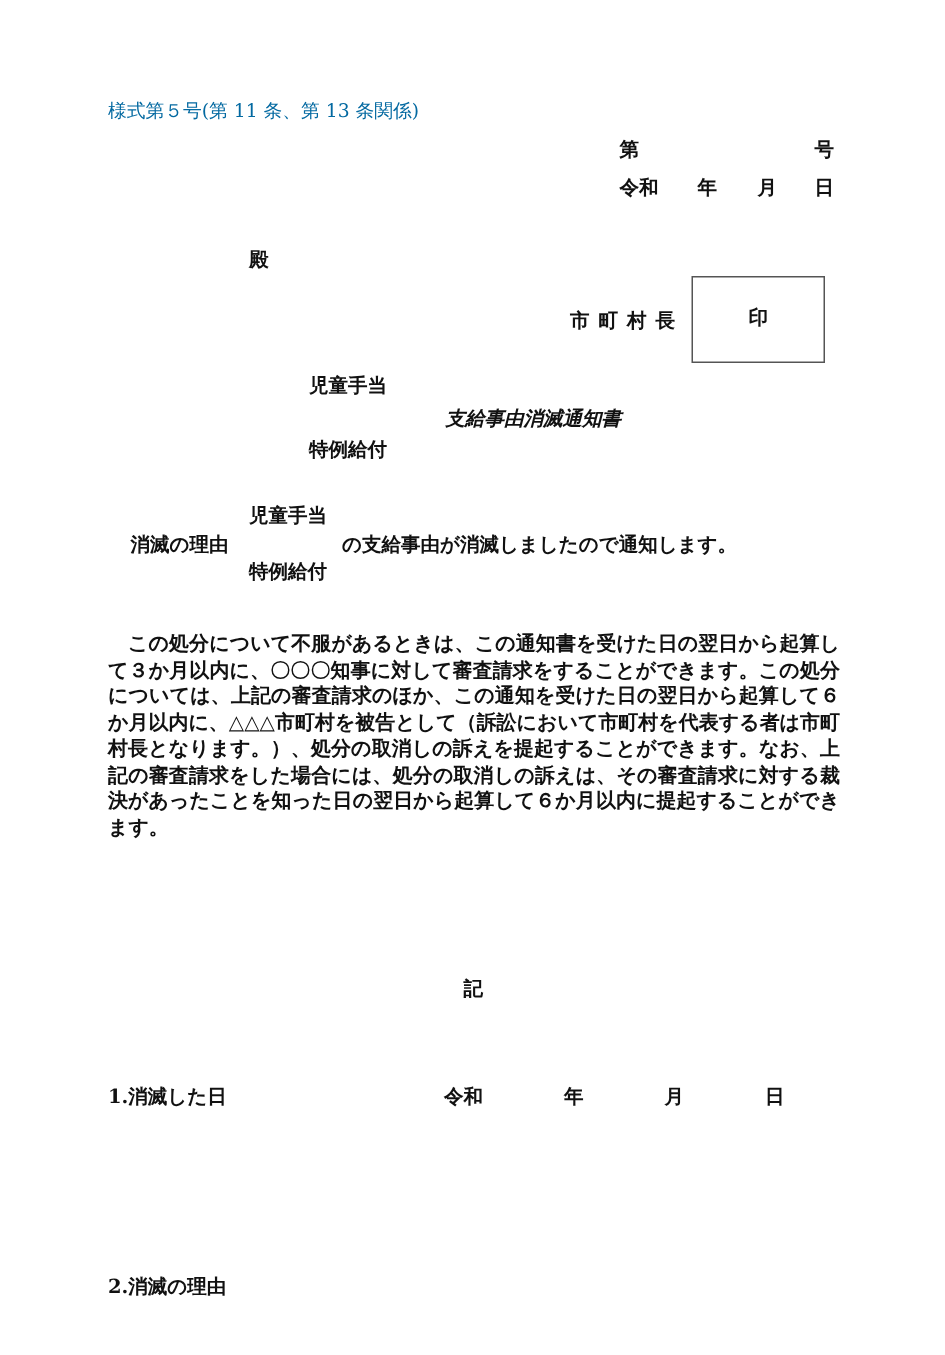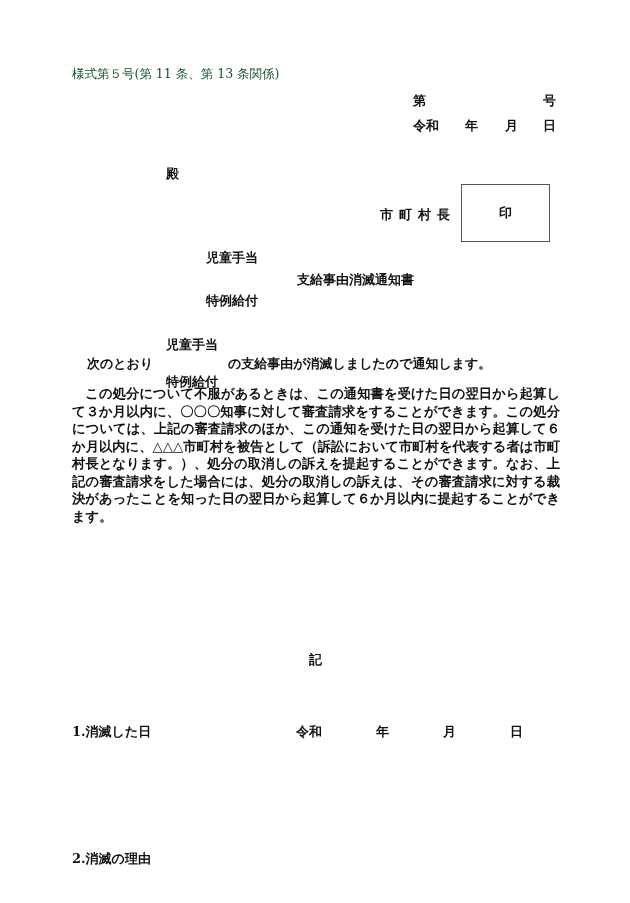--- a/index.html
+++ b/index.html
@@ -11,48 +11,48 @@
       width: 630px;
       height: 903px;
       position: relative;
       overflow: hidden;
       font-family: "DejaVu Serif", "Liberation Serif", serif;
       color: #111111;
     }
     .abs { position: absolute; white-space: nowrap; }
     .t13 { font-size: 13px; line-height: 16px; }
     .bold { font-weight: bold; }
-    #form-ref { left: 72px; top: 66px; font-size: 12.5px; color: #14532d; }
+    #form-ref { left: 72px; top: 66px; font-size: 12.5px; color: #0369a1; }
     #doc-number-label { left: 413px; top: 93px; }
     #doc-number-suffix { left: 543px; top: 93px; }
     .date-row { top: 118px; }
     #date-era { left: 413px; }
     #date-year { left: 465px; }
     #date-month { left: 505px; }
     #date-day { left: 543px; }
     #recipient-honorific { left: 166px; top: 166px; }
     #mayor-label { left: 380px; top: 207px; letter-spacing: 6px; }
     #seal-box {
       position: absolute;
       left: 461px; top: 184px;
       width: 89px; height: 58px;
       border: 1px solid #555;
       box-sizing: border-box;
       display: flex; align-items: center; justify-content: center;
     }
     #title-line1 { left: 206px; top: 250px; }
-    #title-main { left: 297px; top: 272px; }
+    #title-main { left: 297px; top: 272px; font-style: italic; }
     #title-line3 { left: 206px; top: 293px; }
     #notice-opt1 { left: 166px; top: 337px; }
     #notice-prefix { left: 87px; top: 356px; }
     #notice-suffix { left: 228px; top: 356px; }
     #notice-opt2 { left: 166px; top: 374px; }
     #body-text {
       position: absolute;
-      left: 72px; top: 385px;
+      left: 72px; top: 421px;
       width: 488px;
       font-size: 13.3px;
       line-height: 17.5px;
       text-align: justify;
       white-space: normal;
     }
     #body-text p { margin: 0; text-indent: 1em; }
     #ki-label { left: 309px; top: 652px; }
     #item1-label { left: 72px; top: 724px; text-align: right; }
     .item1-date { top: 724px; }
@@ -82,21 +82,21 @@
   <div id="mayor-label" class="abs t13 bold">市町村長</div>
   <div id="seal-box">
     <span class="t13 bold">印</span>
   </div>
 
   <div id="title-line1" class="abs t13 bold">児童手当</div>
   <div id="title-main" class="abs t13 bold">支給事由消滅通知書</div>
   <div id="title-line3" class="abs t13 bold">特例給付</div>
 
   <div id="notice-opt1" class="abs t13 bold">児童手当</div>
-  <div id="notice-prefix" class="abs t13 bold">次のとおり</div>
+  <div id="notice-prefix" class="abs t13 bold">消滅の理由</div>
   <div id="notice-suffix" class="abs t13 bold">の支給事由が消滅しましたので通知します。</div>
   <div id="notice-opt2" class="abs t13 bold">特例給付</div>
 
   <div id="body-text" class="bold">
     <p>この処分について不服があるときは、この通知書を受けた日の翌日から起算して３か月以内に、〇〇〇知事に対して審査請求をすることができます。この処分については、上記の審査請求のほか、この通知を受けた日の翌日から起算して６か月以内に、△△△市町村を被告として（訴訟において市町村を代表する者は市町村長となります。）、処分の取消しの訴えを提起することができます。なお、上記の審査請求をした場合には、処分の取消しの訴えは、その審査請求に対する裁決があったことを知った日の翌日から起算して６か月以内に提起することができます。</p>
   </div>
 
   <div id="ki-label" class="abs t13 bold">記</div>
 
   <div id="item1-label" class="abs t13 bold">1.消滅した日</div>

